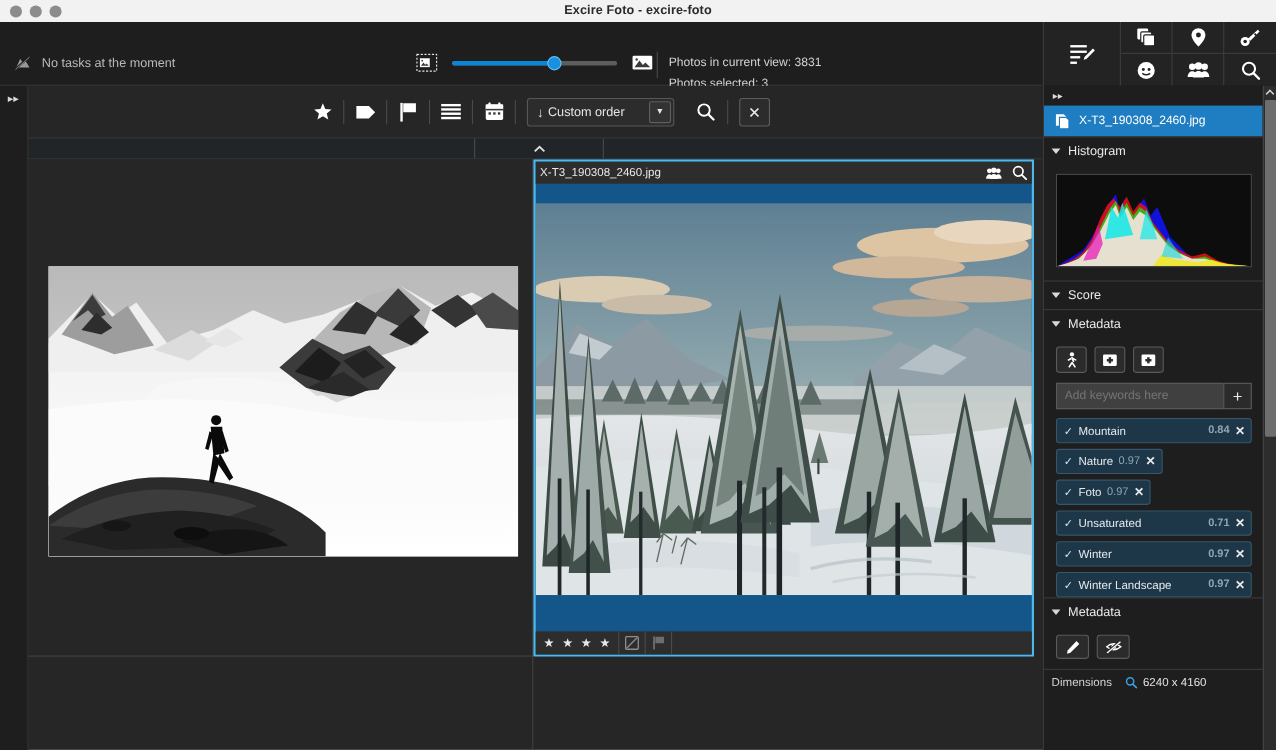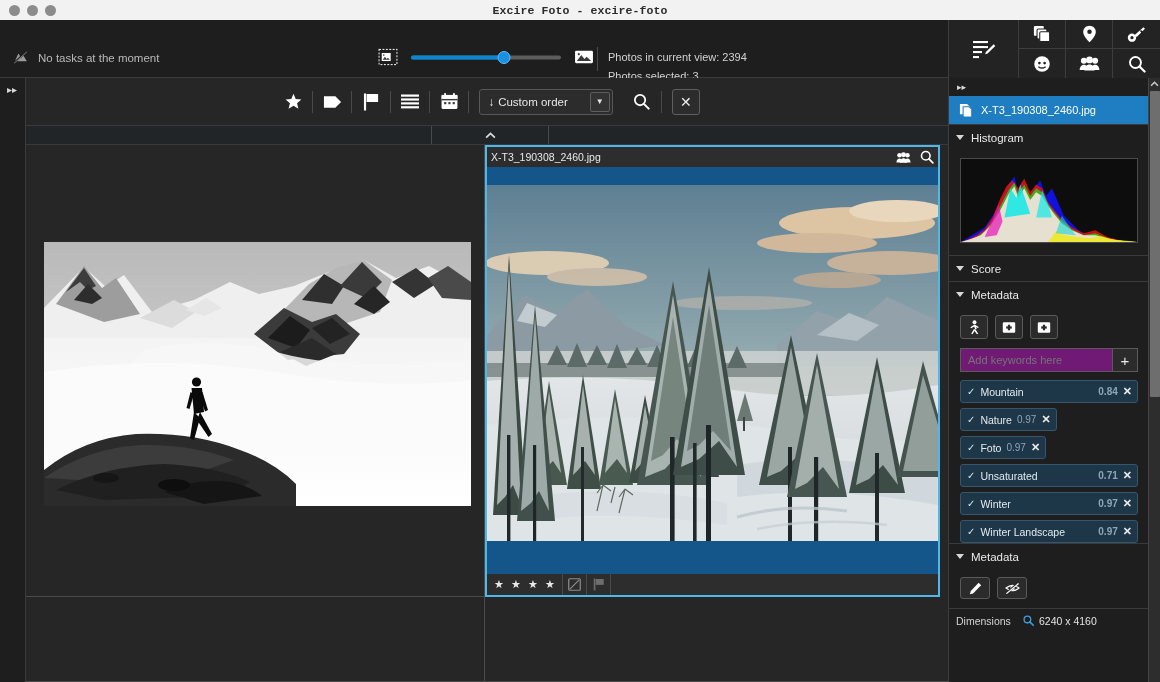--- a/index.html
+++ b/index.html
@@ -19,21 +19,20 @@
   }
   #traffic { display: flex; gap: 7px; margin-left: 9px; }
   #traffic span {
     width: 11px; height: 11px; border-radius: 50%;
     background: #8c8c8c; display: block;
   }
   #win-title {
     position: absolute; left: 0; right: 0; text-align: center;
     font-size: 11.5px; font-weight: bold; color: #2b2b2b;
     letter-spacing: .1px;
-    font-family: Liberation Mono, monospace;
   }
 
   
   #appbar {
     position: absolute; left: 0; top: 20px; width: 948px; height: 58px;
     background: #1e1e1e;
     border-bottom: 1px solid #3a3a3a;
   }
   #tasks {
     position: absolute; left: 12px; top: 37px; transform: translateY(-50%);
@@ -248,21 +247,21 @@
   #score-val { font-size: 10.5px; color: #e4e4e4; }
 
   #kw-icons { display: flex; gap: 7px; padding: 8px 0 9px 11px; }
   .kw-icon-btn {
     width: 28px; height: 24px; border: 1px solid #5a5a5a; border-radius: 3px;
     background: #2b2b2b; display: flex;
     align-items: center; justify-content: center;
   }
   #kw-input-row { display: flex; margin: 0 10px 0 11px; }
   #kw-input {
-    flex: 1; height: 24px; background: #701a75;
+    flex: 1; height: 24px; background: #404040;
     border: 1px solid #5a5a5a; border-right: none; color: #9a9a9a;
     font-size: 11px; padding-left: 7px; font-family: inherit; outline: none;
   }
   #kw-add {
     width: 26px; height: 24px; background: #2b2b2b;
     border: 1px solid #5a5a5a;
     display: flex; align-items: center; justify-content: center;
     color: #e9e9e9; font-size: 15px; line-height: 1;
   }
   #kw-list { padding: 8px 10px 0 11px; display: flex; flex-wrap: wrap; gap: 5px; }
@@ -350,21 +349,21 @@
       <svg width="20" height="17" viewBox="0 0 22 19">
         <rect x="1" y="2.5" width="20" height="14" fill="#fff" rx="1.3"></rect>
         <path d="M3 14 L8 7.2 L11.5 11.8 L14 9.2 L19 14 Z" fill="#3a3a3a"></path>
         <circle cx="5.2" cy="6.3" r="1.2" fill="#3a3a3a"></circle>
       </svg>
     </span>
   </div>
 
   <div id="appbar-sep"></div>
   <div id="counts">
-    <div>Photos in current view: 2394</div>
+    <div>Photos in current view: 3831</div>
     <div>Photos selected: 3</div>
   </div>
 </div>
 
 <div id="topright">
   <div id="topright-main">
     <svg width="26" height="24" viewBox="0 0 26 24">
       <g fill="#fff">
         <rect x="2" y="4" width="15" height="2.1"></rect>
         <rect x="2" y="9" width="15" height="2.1"></rect>

